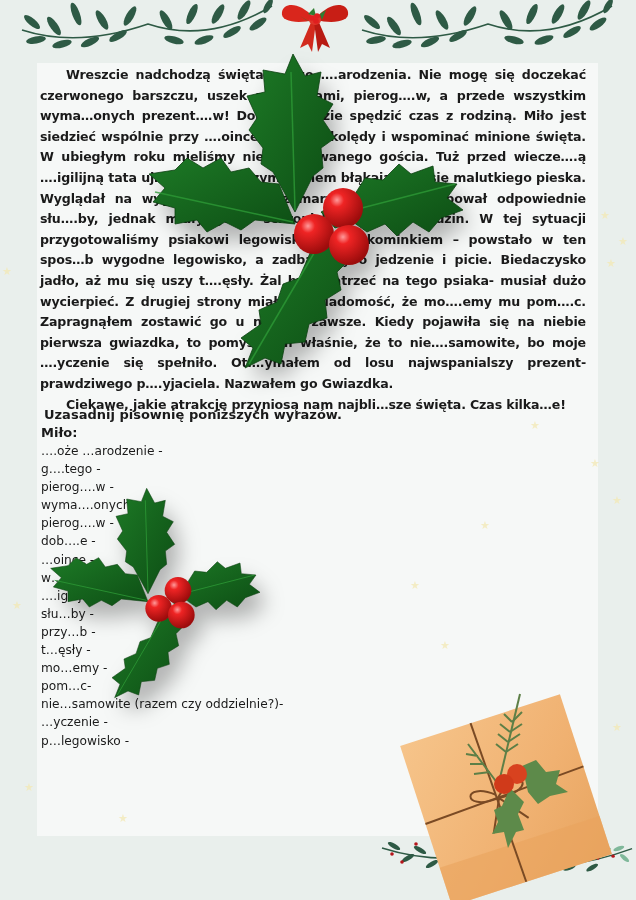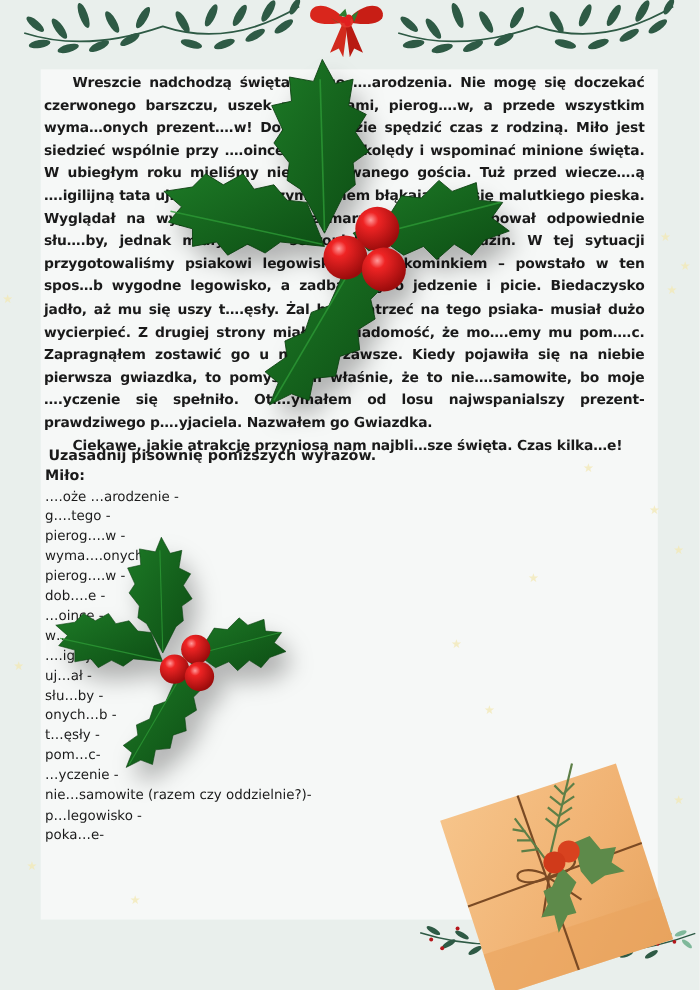--- a/index.html
+++ b/index.html
@@ -66,29 +66,28 @@
     <ul>
       <li>….oże …arodzenie -</li>
       <li>g….tego -</li>
       <li>pierog….w -</li>
       <li>wyma….onych -</li>
       <li>pierog….w -</li>
       <li>dob….e -</li>
       <li>…oince -</li>
       <li>w…. -</li>
       <li>….igilijną -</li>
-      <li>uj…ał -</li>
       <li>słu…by -</li>
-      <li>onych…b -</li>
+      <li>przy…b -</li>
       <li>t…ęsły -</li>
+      <li>mo…emy -</li>
       <li>pom…c-</li>
+      <li>nie…samowite (razem czy oddzielnie?)-</li>
       <li>…yczenie -</li>
-      <li>nie…samowite (razem czy oddzielnie?)-</li>
       <li>p…legowisko -</li>
-      <li>poka…e-</li>
     </ul>
   </div>
 
   <svg class="deco" style="left:18px;top:0px" width="258" height="52" viewBox="0 0 258 52">
     <g fill="#2e5a45" stroke="#2e5a45">
       <path d="M4 30 Q60 48 130 24 Q190 44 254 6" fill="none" stroke-width="1.6"></path>
       <g stroke="none">
         <ellipse cx="14" cy="22" rx="10" ry="3.6" transform="rotate(40 14 22)"></ellipse>
         <ellipse cx="18" cy="40" rx="10" ry="3.6" transform="rotate(-10 18 40)"></ellipse>
         <ellipse cx="36" cy="26" rx="11" ry="3.8" transform="rotate(55 36 26)"></ellipse>

